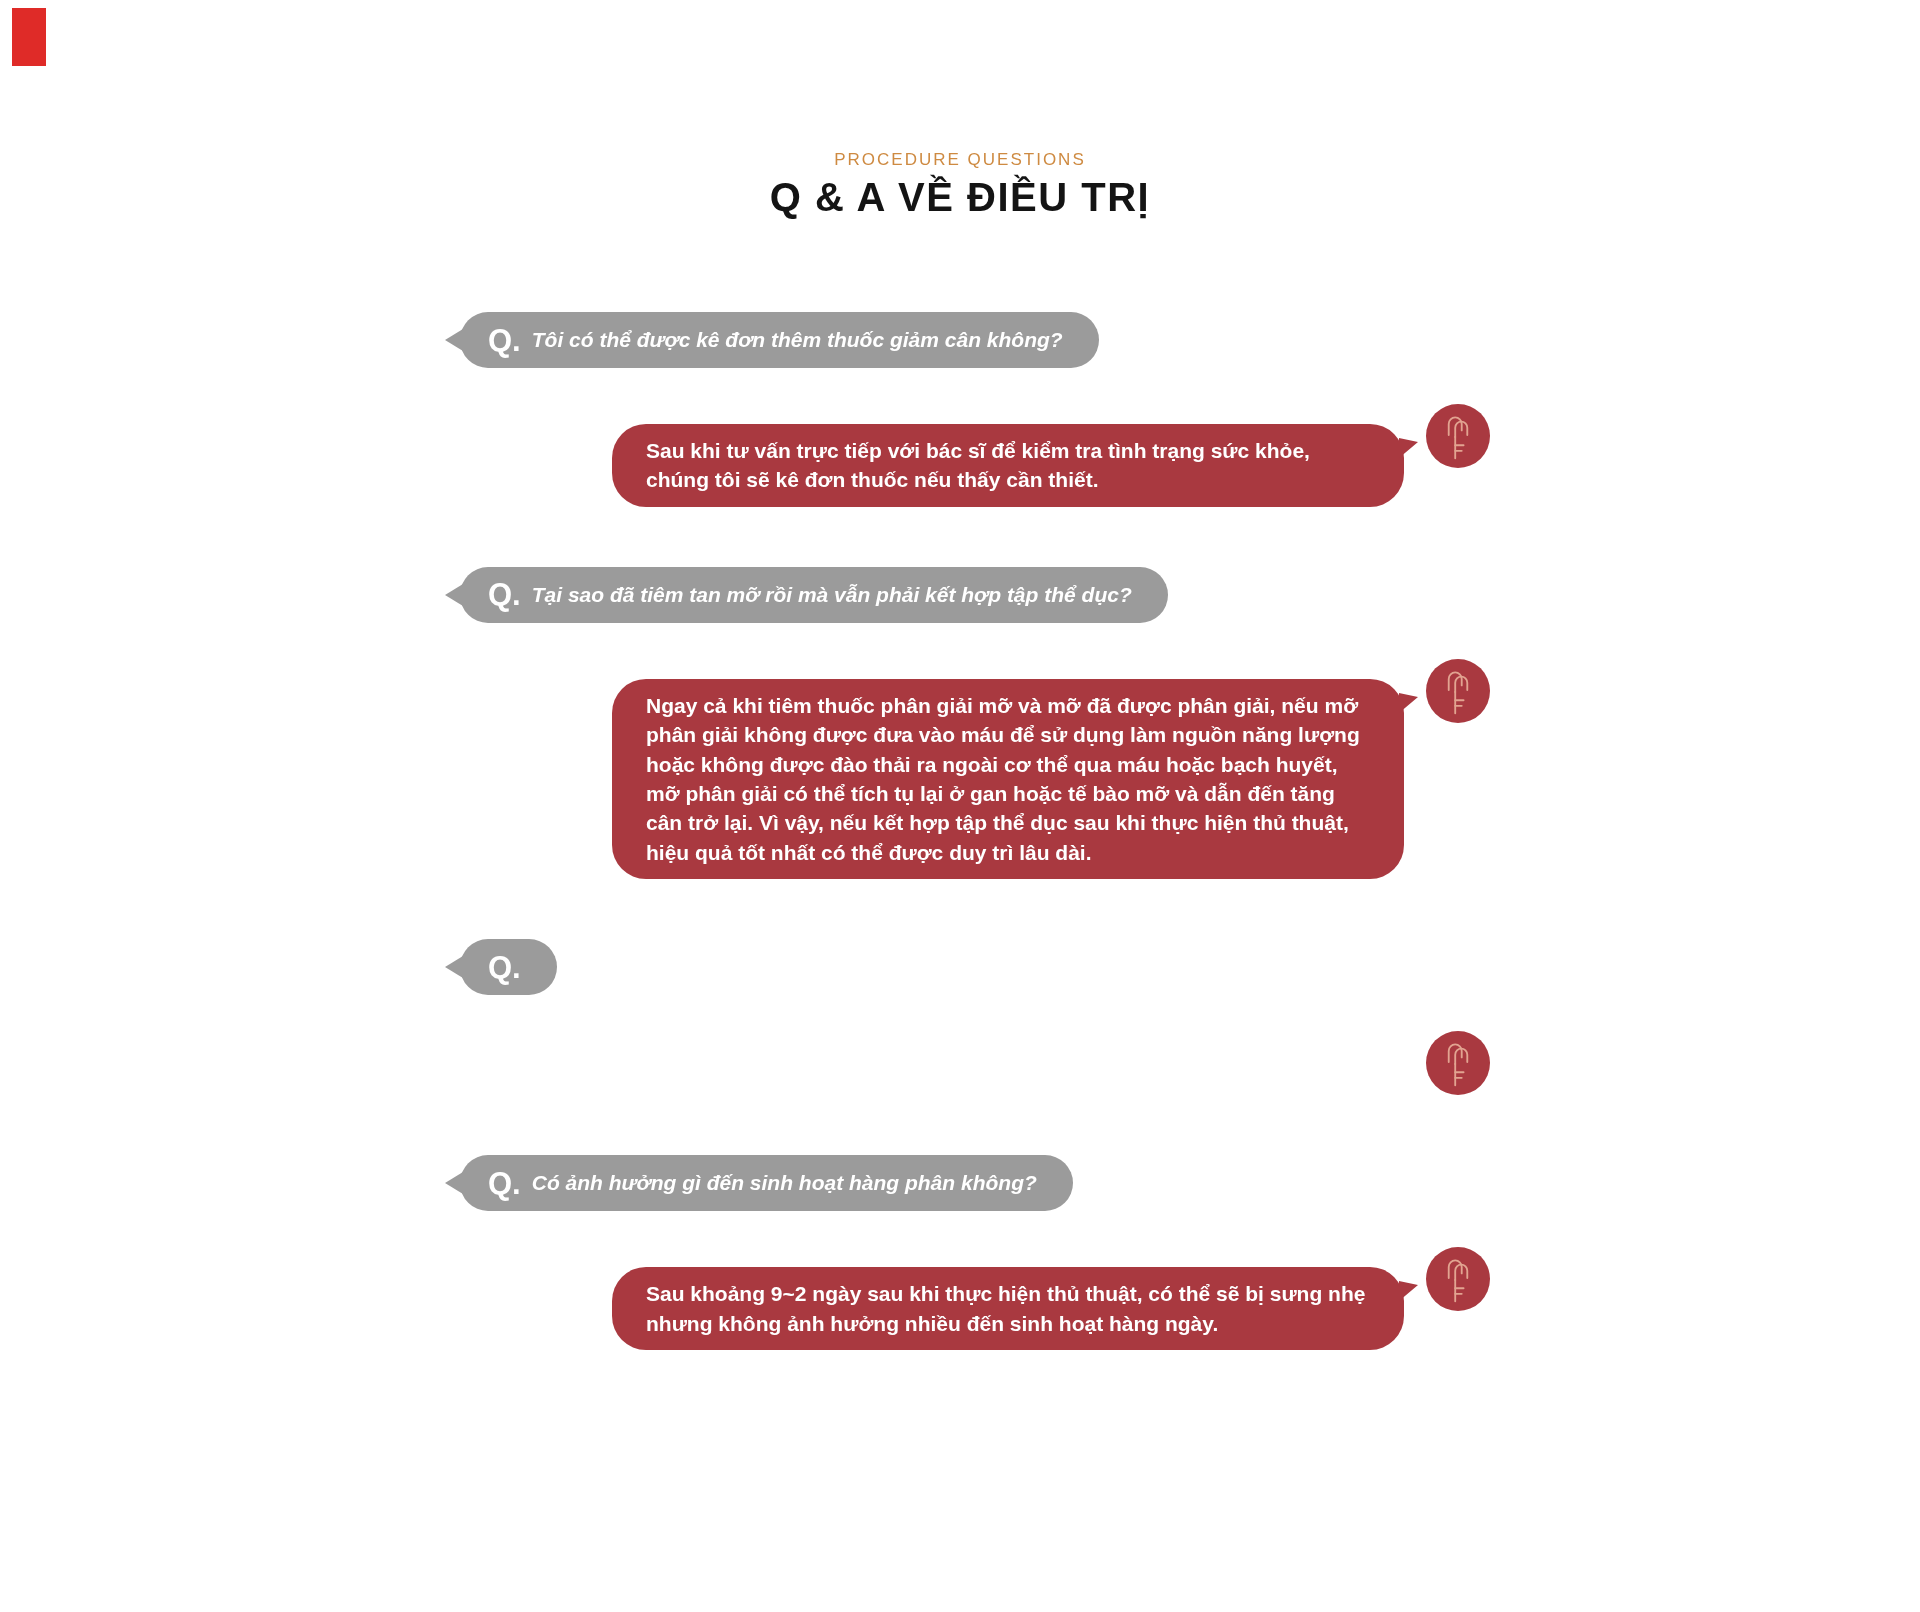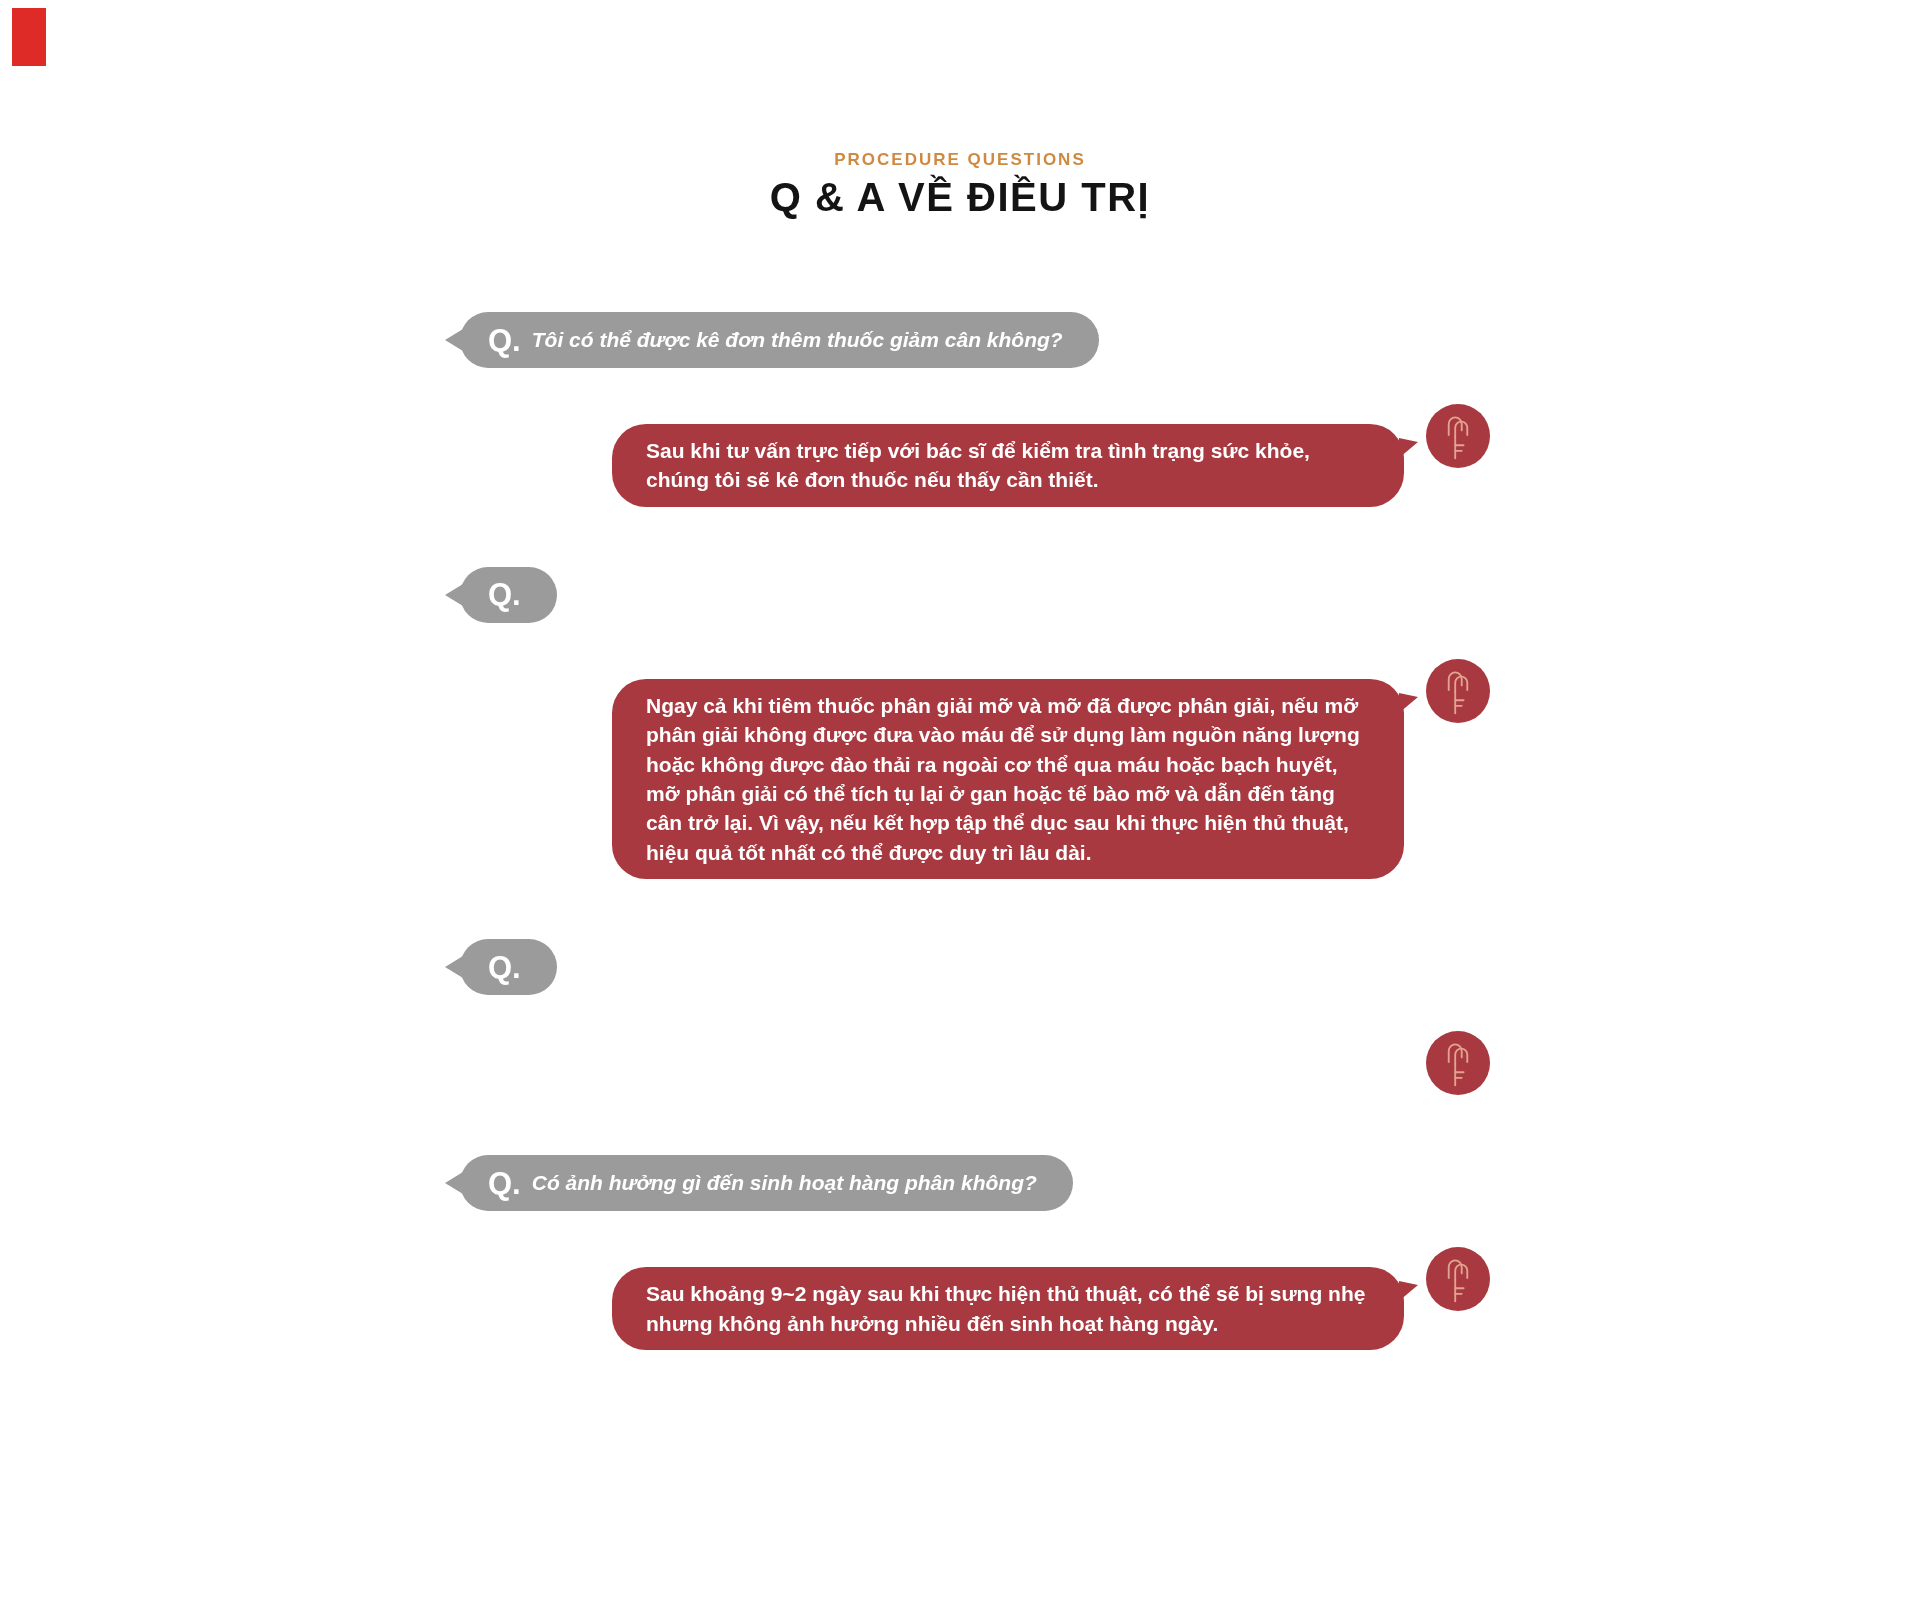--- a/index.html
+++ b/index.html
@@ -12,21 +12,21 @@
   }
 
   .corner-mark {
     position:absolute; left:12px; top:8px;
     width:34px; height:58px;
     background:var(--corner-red,#DF2B28);
   }
 
   .header { padding-top:150px; text-align:center; }
   .eyebrow {
-    font-size:17px; font-weight:700; letter-spacing:2px;
+    font-size:17px; font-weight:400; letter-spacing:2px;
     color:var(--accent-orange,#CE8A41);
   }
   .title {
     margin-top:5px;
     font-size:40px; font-weight:700; letter-spacing:1.5px;
     color:var(--title-black,#141414);
   }
 
   .qa { width:1030px; margin:92px 0 0 460px; }
 
@@ -115,20 +115,21 @@
           <path d="M15 38 h9"></path>
           <path d="M15 44 h7"></path>
         </g>
       </svg>
     </div>
   </div>
 
   <div class="row q">
     <div class="q-bubble">
       <span class="q-mark">Q.</span>
+      <span class="q-text">Tại sao đã tiêm tan mỡ rồi mà vẫn phải kết hợp tập thể dục?</span>
     </div>
   </div>
 
   <div class="row a">
     <div class="a-bubble">
       <span>Ngay cả khi tiêm thuốc phân giải mỡ và mỡ đã được phân giải, nếu mỡ phân giải không được đưa vào máu để sử dụng làm nguồn năng lượng hoặc không được đào thải ra ngoài cơ thể qua máu hoặc bạch huyết, mỡ phân giải có thể tích tụ lại ở gan hoặc tế bào mỡ và dẫn đến tăng cân trở lại. Vì vậy, nếu kết hợp tập thể dục sau khi thực hiện thủ thuật, hiệu quả tốt nhất có thể được duy trì lâu dài.</span>
     </div>
     <div class="avatar">
       <svg width="34" height="52" viewBox="0 0 36 56">
         <g class="logo-stroke">

